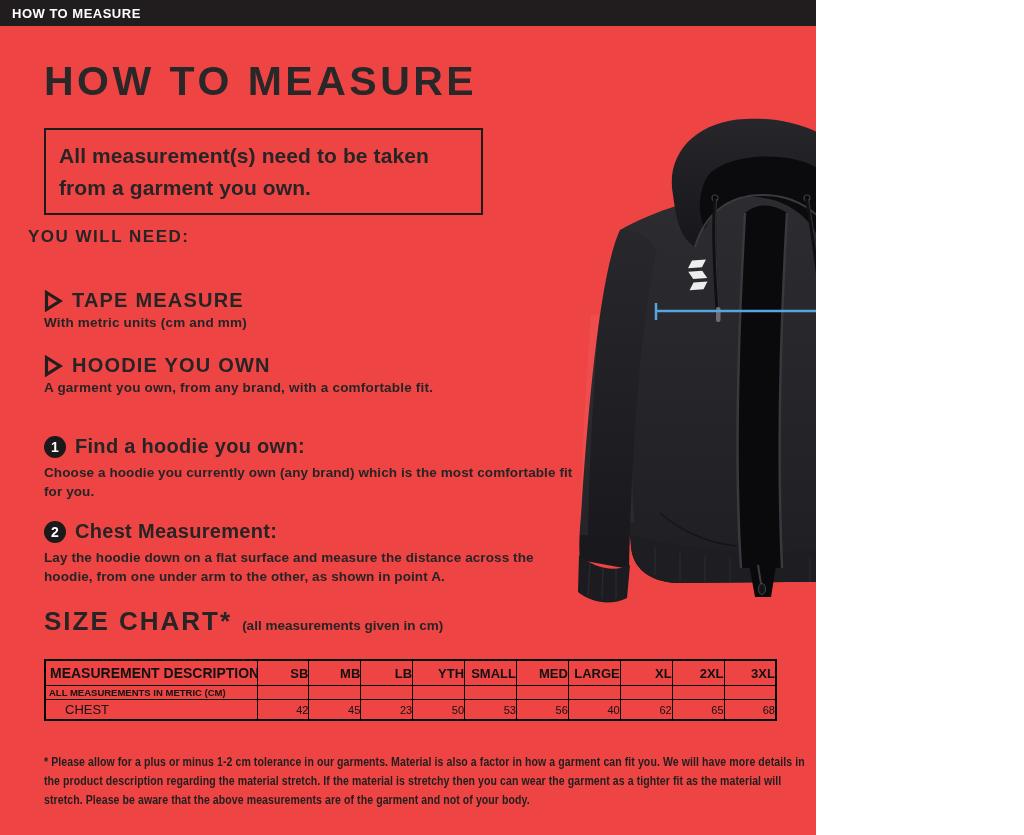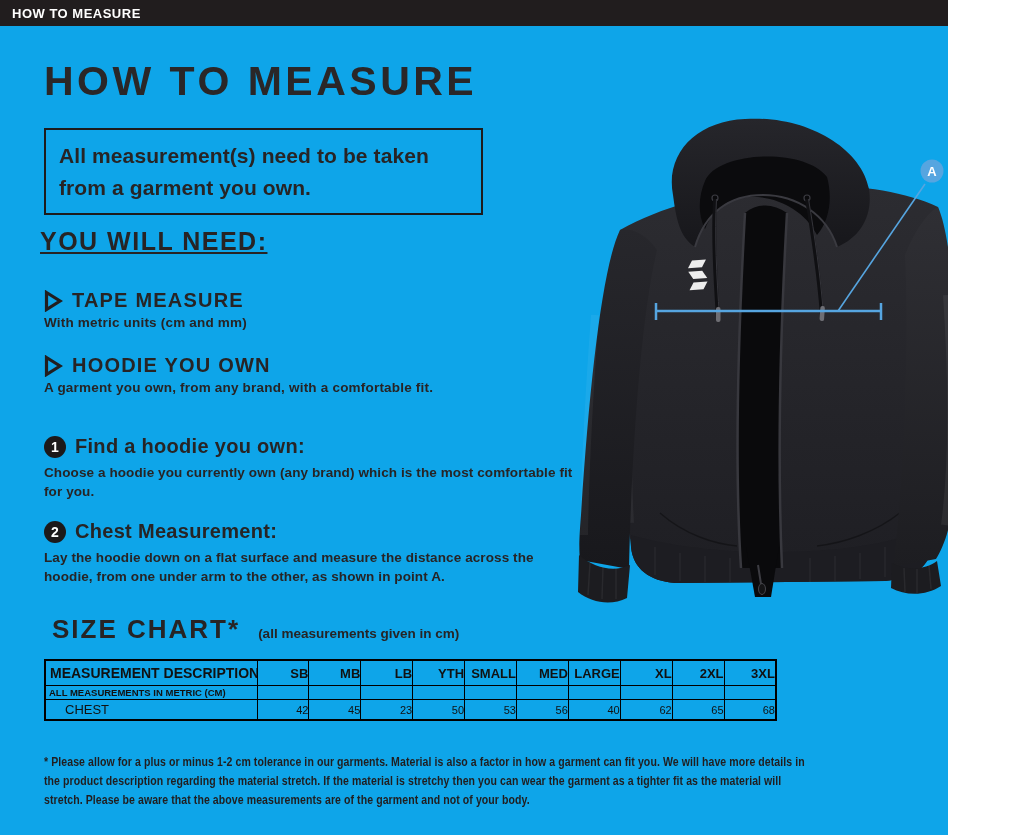--- a/index.html
+++ b/index.html
@@ -1,51 +1,51 @@
 <!DOCTYPE html>
 <html><head>
 <meta charset="utf-8">
 <style>
   html,body{margin:0;padding:0;background:#fff;}
-  .page{position:relative;width:948px;height:835px;background:#0ea5e9;overflow:hidden;
+  .page{position:relative;width:816px;height:835px;background:#ef4444;overflow:hidden;
         font-family:"Liberation Sans",sans-serif;color:#272425;}
   
   .topbar{position:absolute;top:0;left:0;width:1024px;height:26px;background:#211d1e;
           display:flex;align-items:center;justify-content:space-between;
           padding:0 12px;box-sizing:border-box;}
   .topbar-title{color:#ffffff;font-weight:bold;font-size:13px;letter-spacing:.5px;}
   .brand{display:flex;align-items:center;}
   
   .h1{position:absolute;left:44px;top:58px;margin:0;font-size:41px;font-weight:bold;
       letter-spacing:3.5px;color:#2a2728;}
   
   .note-box{position:absolute;left:44px;top:128px;width:409px;border:2px solid #1d1b1c;
             padding:10px 13px;}
   .note-box p{margin:0;font-size:21px;font-weight:bold;line-height:1.5;letter-spacing:.1px;}
   
-  .ywn-h{position:absolute;left:40px;top:227px;margin:0;font-size:25px;font-weight:bold;
-         letter-spacing:1.5px;text-decoration:underline;}
+  .ywn-h{position:absolute;left:28px;top:227px;margin:0;font-size:17px;font-weight:bold;
+         letter-spacing:1.5px;}
   .need-item{position:absolute;left:44px;}
   .need-item.first{top:289px;}
   .need-item.second{top:354px;}
   .need-head{display:flex;align-items:center;gap:9px;}
   .need-label{font-size:20px;font-weight:bold;letter-spacing:1.2px;}
   .need-desc{font-size:13.5px;font-weight:bold;margin-top:3px;letter-spacing:.2px;}
   
   .step{position:absolute;left:44px;width:542px;}
   .step.one{top:435px;}
   .step.two{top:520px;}
   .step-head{display:flex;align-items:center;gap:9px;}
   .badge{width:22px;height:22px;border-radius:50%;background:#1c191a;color:#fff;
          font-weight:bold;font-size:14px;display:flex;align-items:center;justify-content:center;flex:0 0 auto;}
   .step-title{font-size:20px;font-weight:bold;letter-spacing:.3px;}
   .step-desc{font-size:13.5px;font-weight:bold;line-height:1.42;margin-top:5px;letter-spacing:.1px;}
   
   .sc-head{position:absolute;left:44px;top:606px;display:flex;align-items:baseline;gap:10px;}
-  .sc-title{margin:8px;font-size:26px;font-weight:bold;letter-spacing:2px;}
+  .sc-title{margin:0;font-size:26px;font-weight:bold;letter-spacing:2px;}
   .sc-sub{font-size:13.5px;font-weight:bold;}
   .sc-table-wrap{position:absolute;left:44px;top:659px;}
   table.sc{border-collapse:collapse;table-layout:fixed;width:731px;border:2px solid #000;}
   table.sc th,table.sc td{border:1px solid #000;padding:0;overflow:hidden;white-space:nowrap;
                           text-align:right;vertical-align:middle;color:#111;}
   table.sc col.c0{width:212px;}
   table.sc col.cn{width:51.9px;}
   tr.hdr th{height:24px;font-size:13px;font-weight:bold;}
   tr.hdr th.left{text-align:left;padding-left:4px;font-size:14px;}
   tr.metric td{height:13px;font-size:9.5px;font-weight:bold;}

